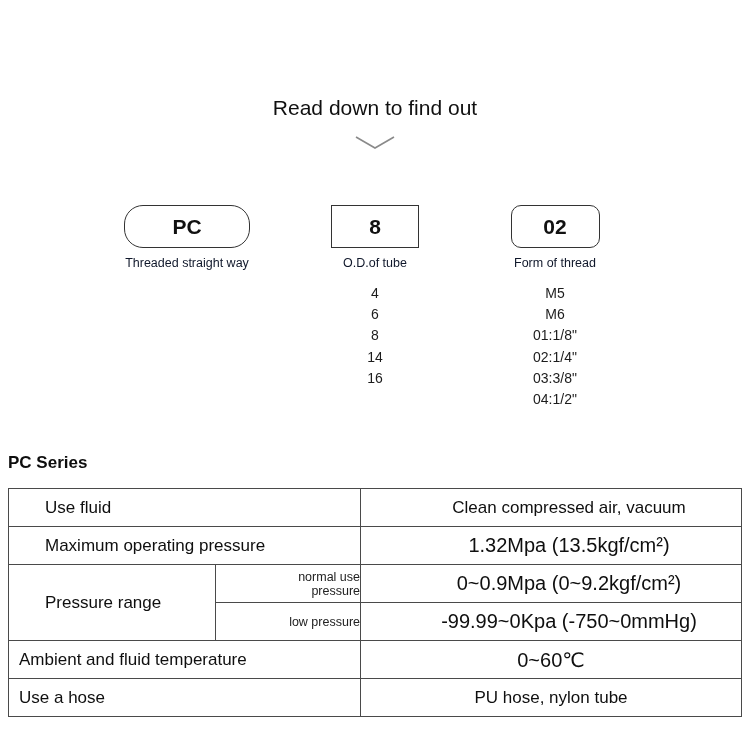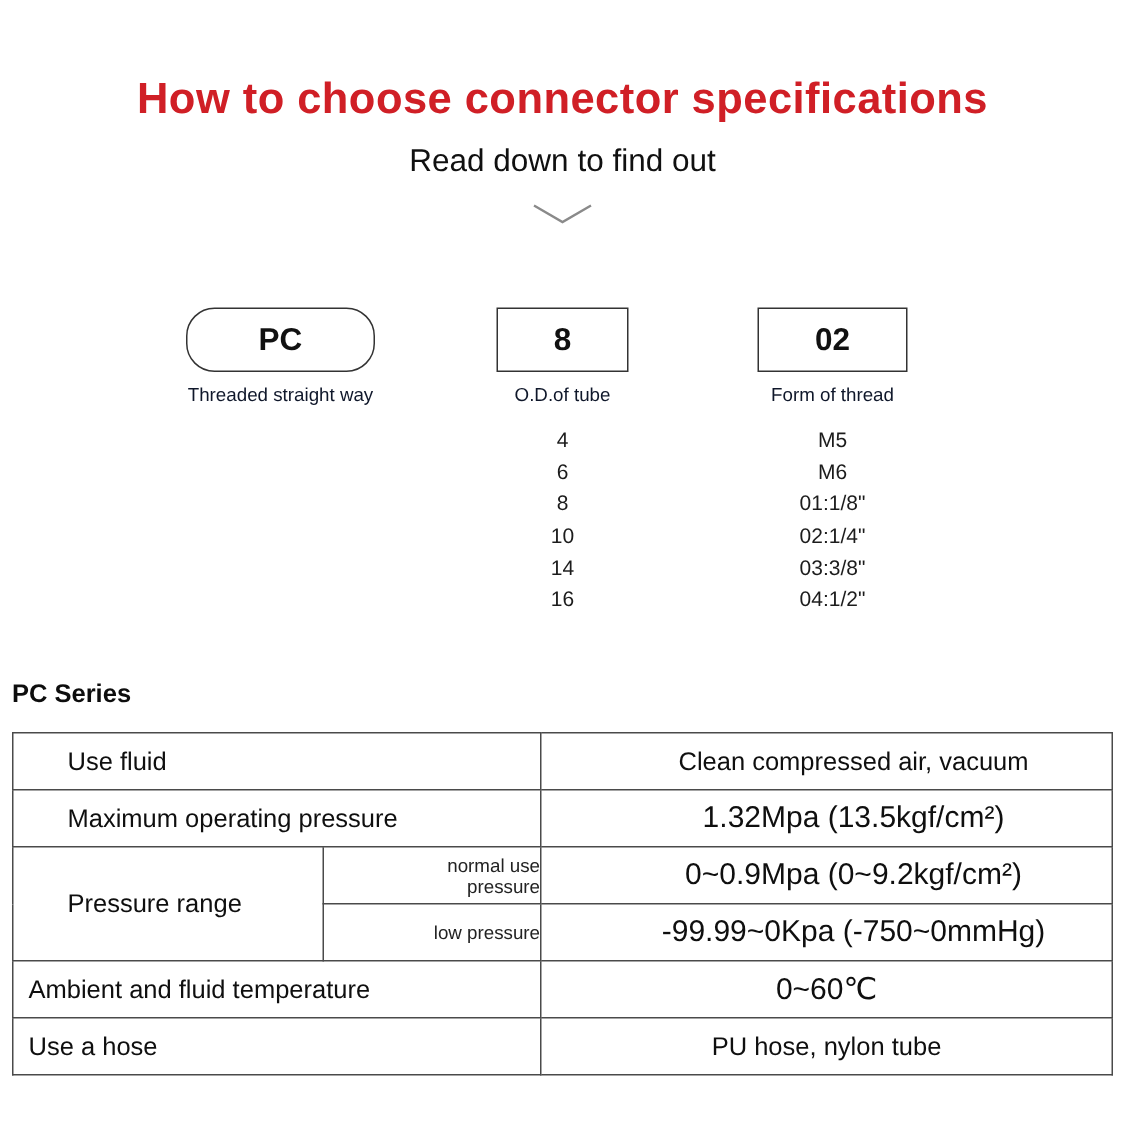--- a/index.html
+++ b/index.html
@@ -33,21 +33,21 @@
   .col-thread { left:480px; width:150px; }
   .code-box {
     display:inline-block;
     height:43px; line-height:41px;
     border:1px solid #333;
     background:#fff;
     font-size:21px; font-weight:600; color:#111;
   }
   .col-pc .code-box { width:126px;border-radius:19px; }
   .col-tube .code-box { width:88px; }
-  .col-thread .code-box { width:100px; }
+  .col-thread .code-box { width:89px;border-radius:10px; }
   .code-label { margin-top:8px; font-size:12.5px; color:#0f172a; }
   .options { margin-top:13px; }
   .options div { font-size:14px; line-height:21.2px; color:#1c1c1c; }
   .series-title {
     position:absolute; top:453px; left:8px;
     font-size:17px; font-weight:700; color:#0d0d0d;
   }
   table.spec {
     position:absolute; top:488px; left:8px;
     width:734px;
@@ -65,21 +65,20 @@
   td.val.big { font-size:17px; }
   .stripe td, td.stripe-cell { background:var(--stripe, #ece7d9); }
   tr.r-sm td { height:38px;padding-left:36px; }
   tr.r-lg td { height:38px; }
 </style>
 </head>
 <body>
 
 <div class="page">
 
-  <div class="title">How to choose connector specifications</div>
   <div class="subtitle">Read down to find out</div>
 
   <div class="chevron-wrap">
     <svg width="44" height="18" viewBox="0 0 44 18">
       <polyline points="3,3 22,14 41,3" fill="none" stroke="#8a8a8a" stroke-width="1.6"></polyline>
     </svg>
   </div>
 
   <div class="cols">
 
@@ -92,21 +91,20 @@
 
     <div class="col col-tube">
       <div class="code-box">
         <span>8</span>
       </div>
       <div class="code-label">O.D.of tube</div>
       <div class="options">
         <div>4</div>
         <div>6</div>
         <div>8</div>
-        <div>10</div>
         <div>14</div>
         <div>16</div>
       </div>
     </div>
 
     <div class="col col-thread">
       <div class="code-box">
         <span>02</span>
       </div>
       <div class="code-label">Form of thread</div>

